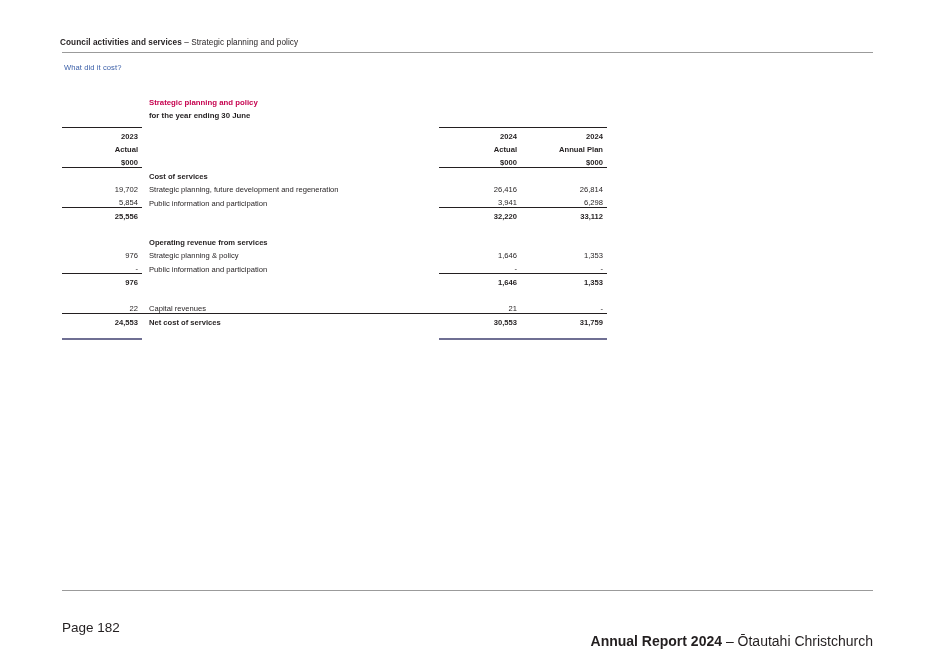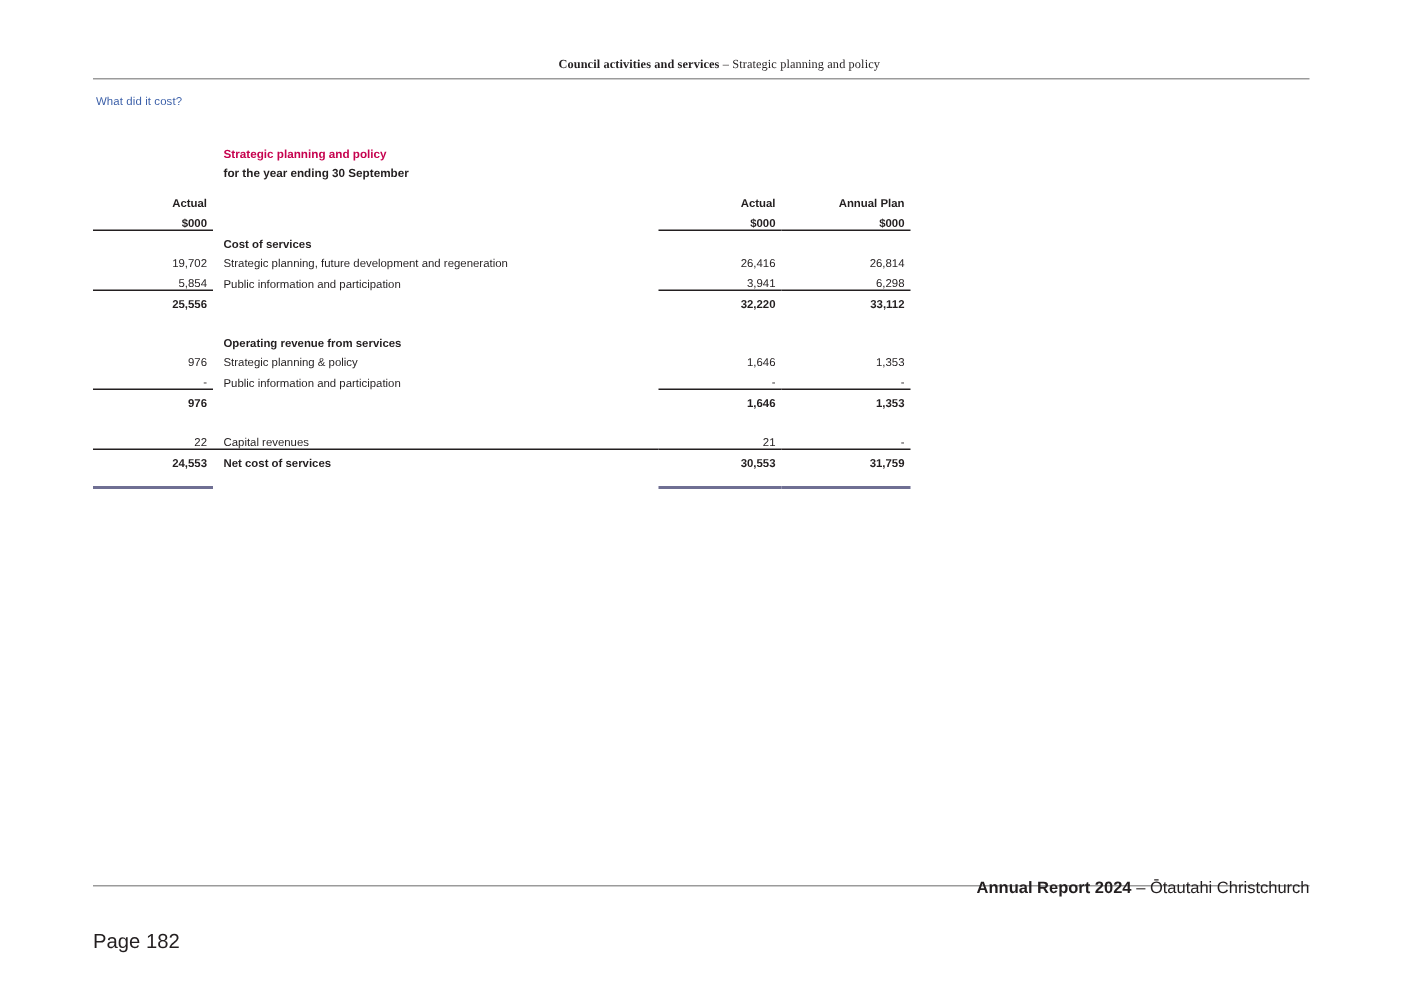--- a/index.html
+++ b/index.html
@@ -12,27 +12,26 @@
     height: 661px;
     position: relative;
     font-family: "Liberation Sans", sans-serif;
     color: #231f20;
     overflow: hidden;
   }
 
   
   .page-header {
     position: absolute;
-    left: 74px;
+    left: 60px;
     top: 38px;
     width: 811px;
-    text-align: center;
+    text-align: left;
     font-size: 8.2px;
     letter-spacing: 0.01em;
-    font-family: Liberation Serif, serif;
   }
   .page-header .hdr-strong {
     font-weight: bold;
   }
   .page-header .hdr-sep {
     font-weight: normal;
   }
   .page-header .hdr-light {
     font-weight: normal;
   }
@@ -138,24 +137,24 @@
     position: absolute;
     left: 62px;
     top: 590px;
     width: 811px;
     height: 1px;
     background: #9b9b9b;
   }
   .page-footer {
     position: absolute;
     left: 62px;
-    top: 586px;
+    top: 633px;
     width: 811px;
     text-align: right;
-    font-size: 11px;
+    font-size: 14px;
   }
   .page-footer .ftr-strong { font-weight: bold; }
   .page-number {
     position: absolute;
     left: 62px;
     top: 620px;
     width: 811px;
     text-align: left;
     font-size: 13.5px;
     color: #231f20;
@@ -168,32 +167,38 @@
   <span class="hdr-strong">Council activities and services</span><span class="hdr-sep"> – </span><span class="hdr-light">Strategic planning and policy</span>
 </div>
 <div class="header-rule"></div>
 
 <div class="eyebrow">What did it cost?</div>
 
 <div class="statement">
 
   <div class="title-block">
     <div class="title-main">Strategic planning and policy</div>
-    <div class="title-sub">for the year ending 30 September</div>
+    <div class="title-sub">for the year ending 30 June</div>
   </div>
 
   <table class="cos">
     <colgroup>
       <col class="c-prev">
         <col class="c-desc">
         <col class="c-act">
         <col class="c-plan">
     </colgroup>
     <tbody>
 
+      <tr class="row-colhead">
+        <td class="num bold topline-thin">2023</td>
+        <td class="desc"></td>
+        <td class="num bold topline-thin">2024</td>
+        <td class="num bold topline-thin">2024</td>
+      </tr>
       <tr class="row-colhead">
         <td class="num bold">Actual</td>
         <td class="desc"></td>
         <td class="num bold">Actual</td>
         <td class="num bold">Annual Plan</td>
       </tr>
       <tr class="row-colhead">
         <td class="num bold">$000</td>
         <td class="desc"></td>
         <td class="num bold">$000</td>

